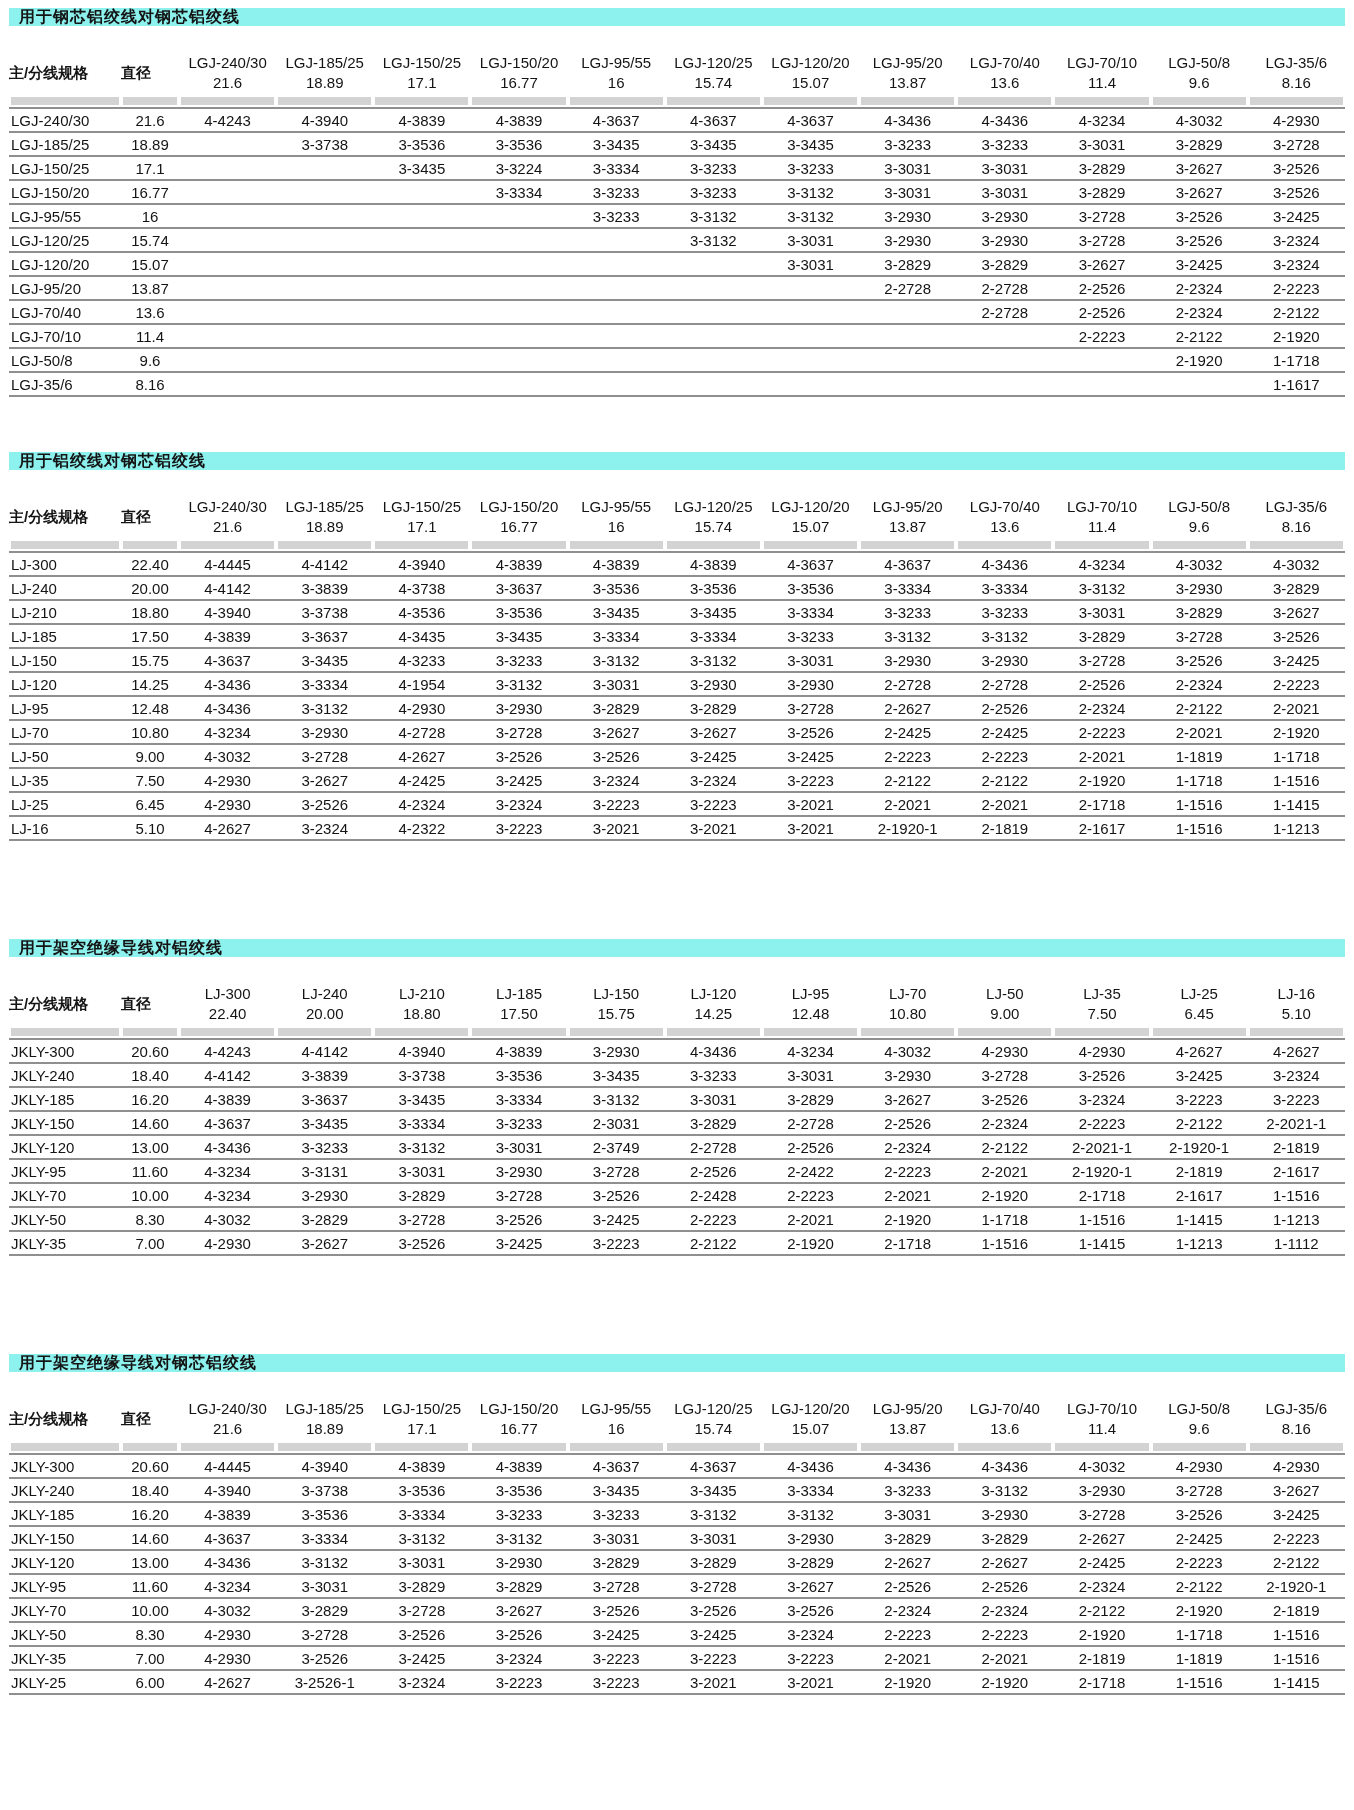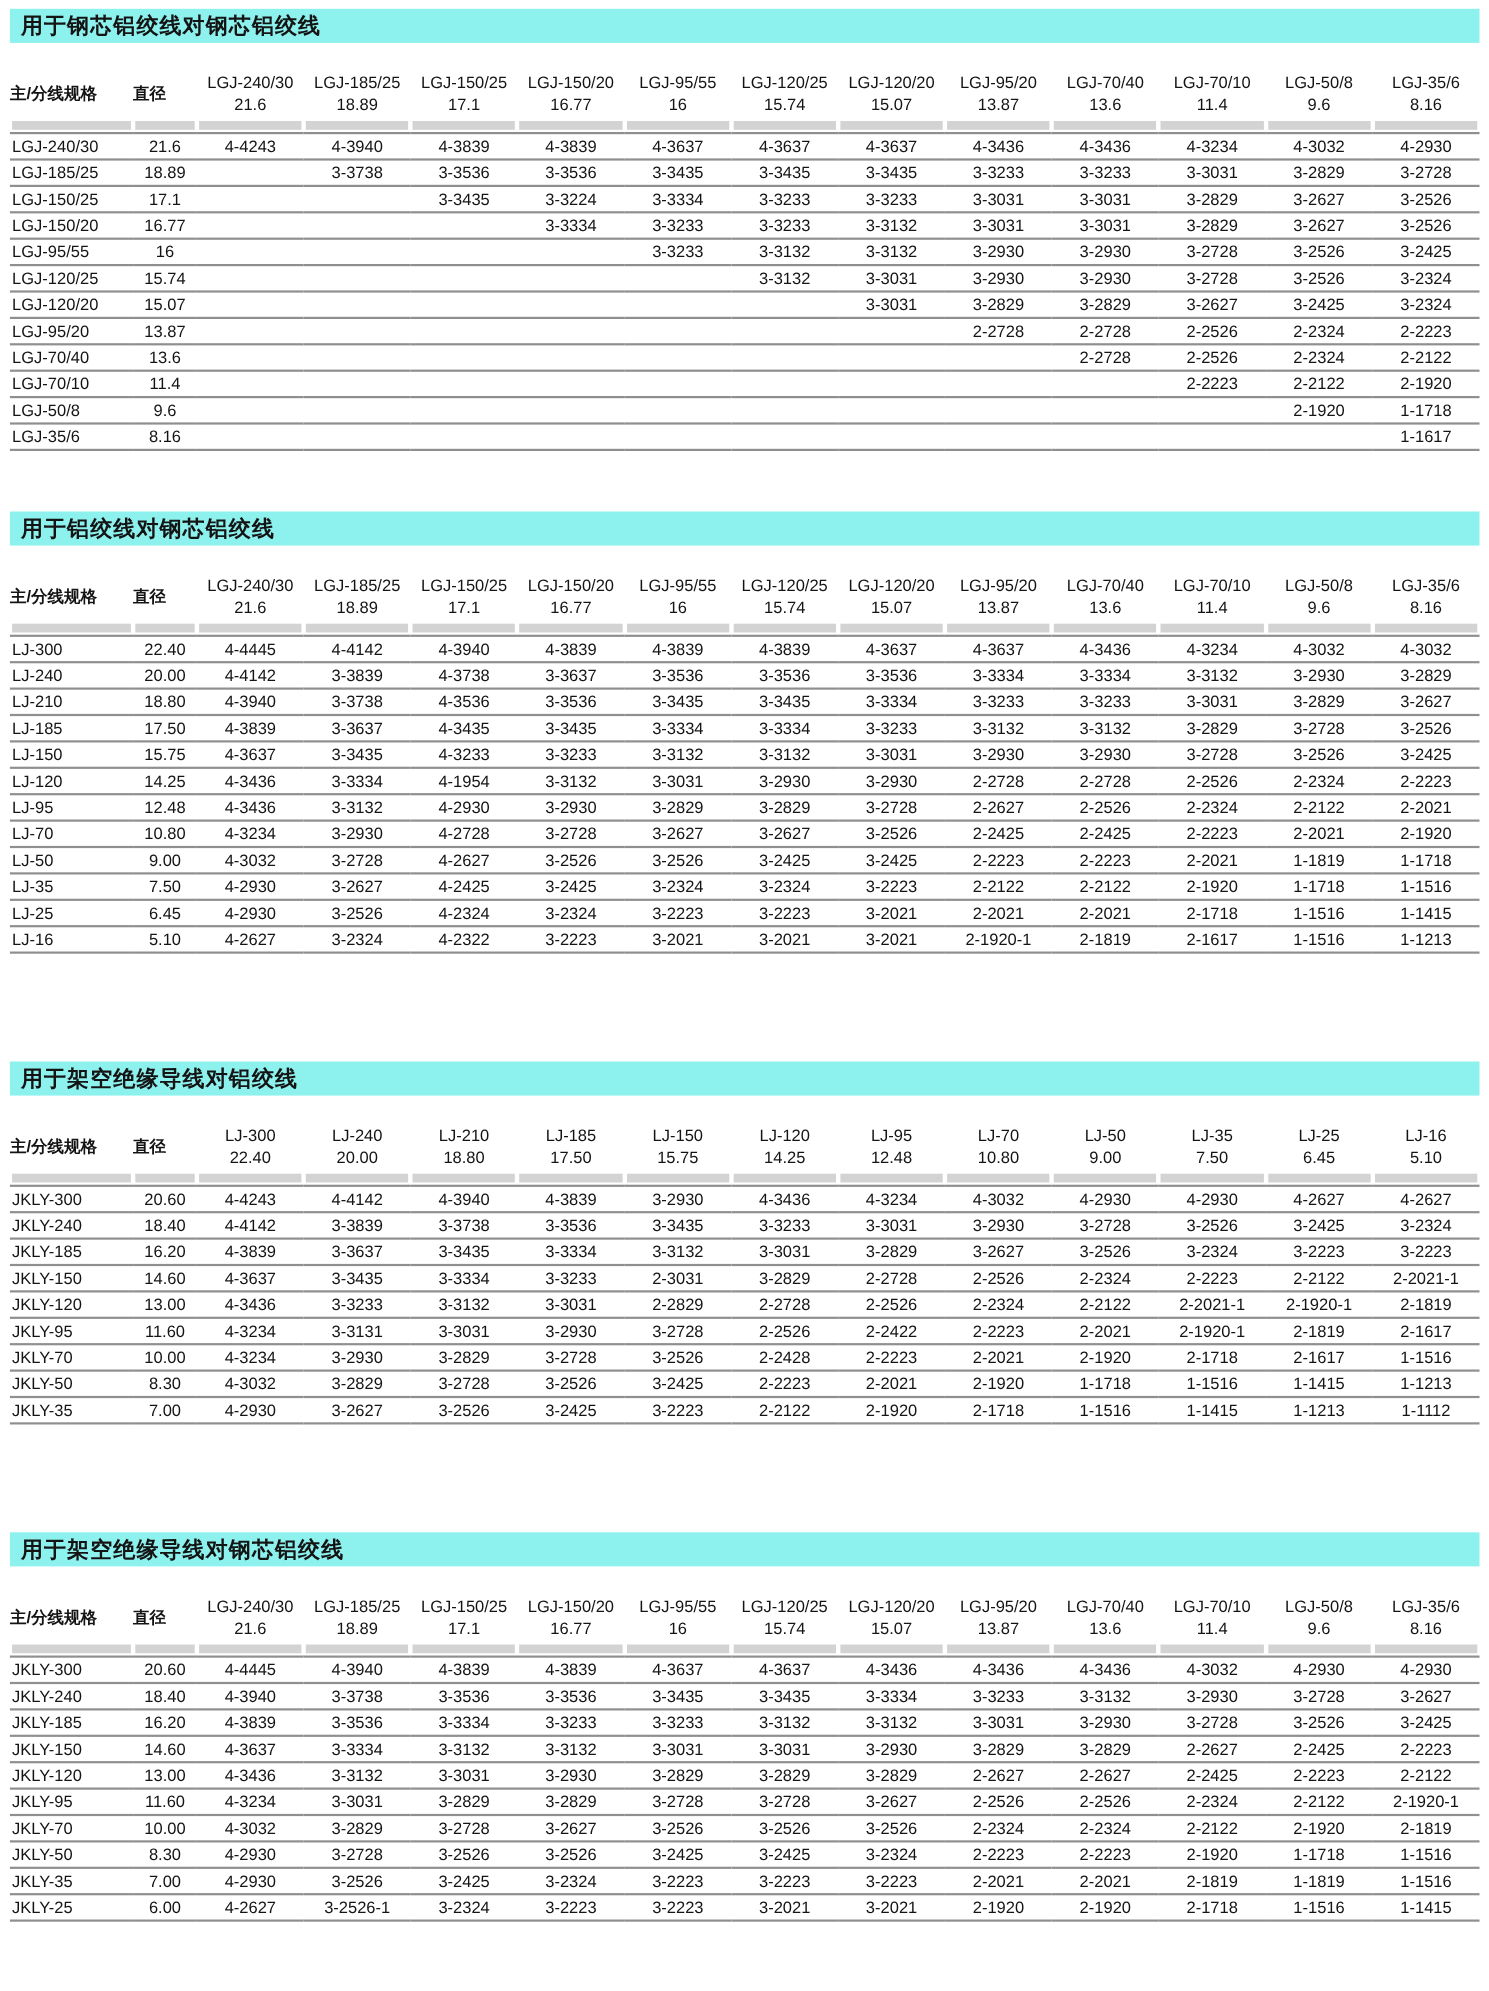--- a/index.html
+++ b/index.html
@@ -1,19 +1,19 @@
 <!DOCTYPE html>
 <html><head>
 <meta charset="utf-8">
 <style>
   html,body{margin:0;padding:0;background:#ffffff;}
   body{width:1354px;font-family:"Liberation Sans",sans-serif;color:#141414;}
   .page{padding:8px 9px 40px 9px;}
-  .banner{background:#8DF2EE;height:31px;display:flex;align-items:center;
-          padding-left:10px;font-size:20px;font-weight:bold;letter-spacing:1px;}
+  .banner{background:#8DF2EE;height:18px;display:flex;align-items:center;
+          padding-left:10px;font-size:16px;font-weight:bold;letter-spacing:1px;}
   .sec-gap-1{margin-top:55px;}
   .sec-gap-2{margin-top:98px;}
   .spec-table{width:1336px;border-collapse:collapse;table-layout:fixed;margin-top:26px;}
   .spec-table col.c-spec{width:112px;}
   .spec-table col.c-dia{width:58px;}
   .spec-table th,.spec-table td{padding:0;font-weight:normal;}
   tr.hdr th{vertical-align:middle;text-align:center;font-size:15px;line-height:20px;height:42px;}
   tr.hdr th.corner{font-weight:bold;text-align:left;font-size:15px;}
   tr.hdr th.corner.dia-h{text-align:left;}
   .cspec,.cdia{display:block;text-align:center;white-space:nowrap;}
@@ -839,21 +839,21 @@
             <td class="val">2-2122</td>
             <td class="val">2-2021-1</td>
           </tr>
           <tr class="datarow">
             <td class="rname">JKLY-120</td>
             <td class="dia">13.00</td>
             <td class="val">4-3436</td>
             <td class="val">3-3233</td>
             <td class="val">3-3132</td>
             <td class="val">3-3031</td>
-            <td class="val">2-2829</td>
+            <td class="val">2-3749</td>
             <td class="val">2-2728</td>
             <td class="val">2-2526</td>
             <td class="val">2-2324</td>
             <td class="val">2-2122</td>
             <td class="val">2-2021-1</td>
             <td class="val">2-1920-1</td>
             <td class="val">2-1819</td>
           </tr>
           <tr class="datarow">
             <td class="rname">JKLY-95</td>

